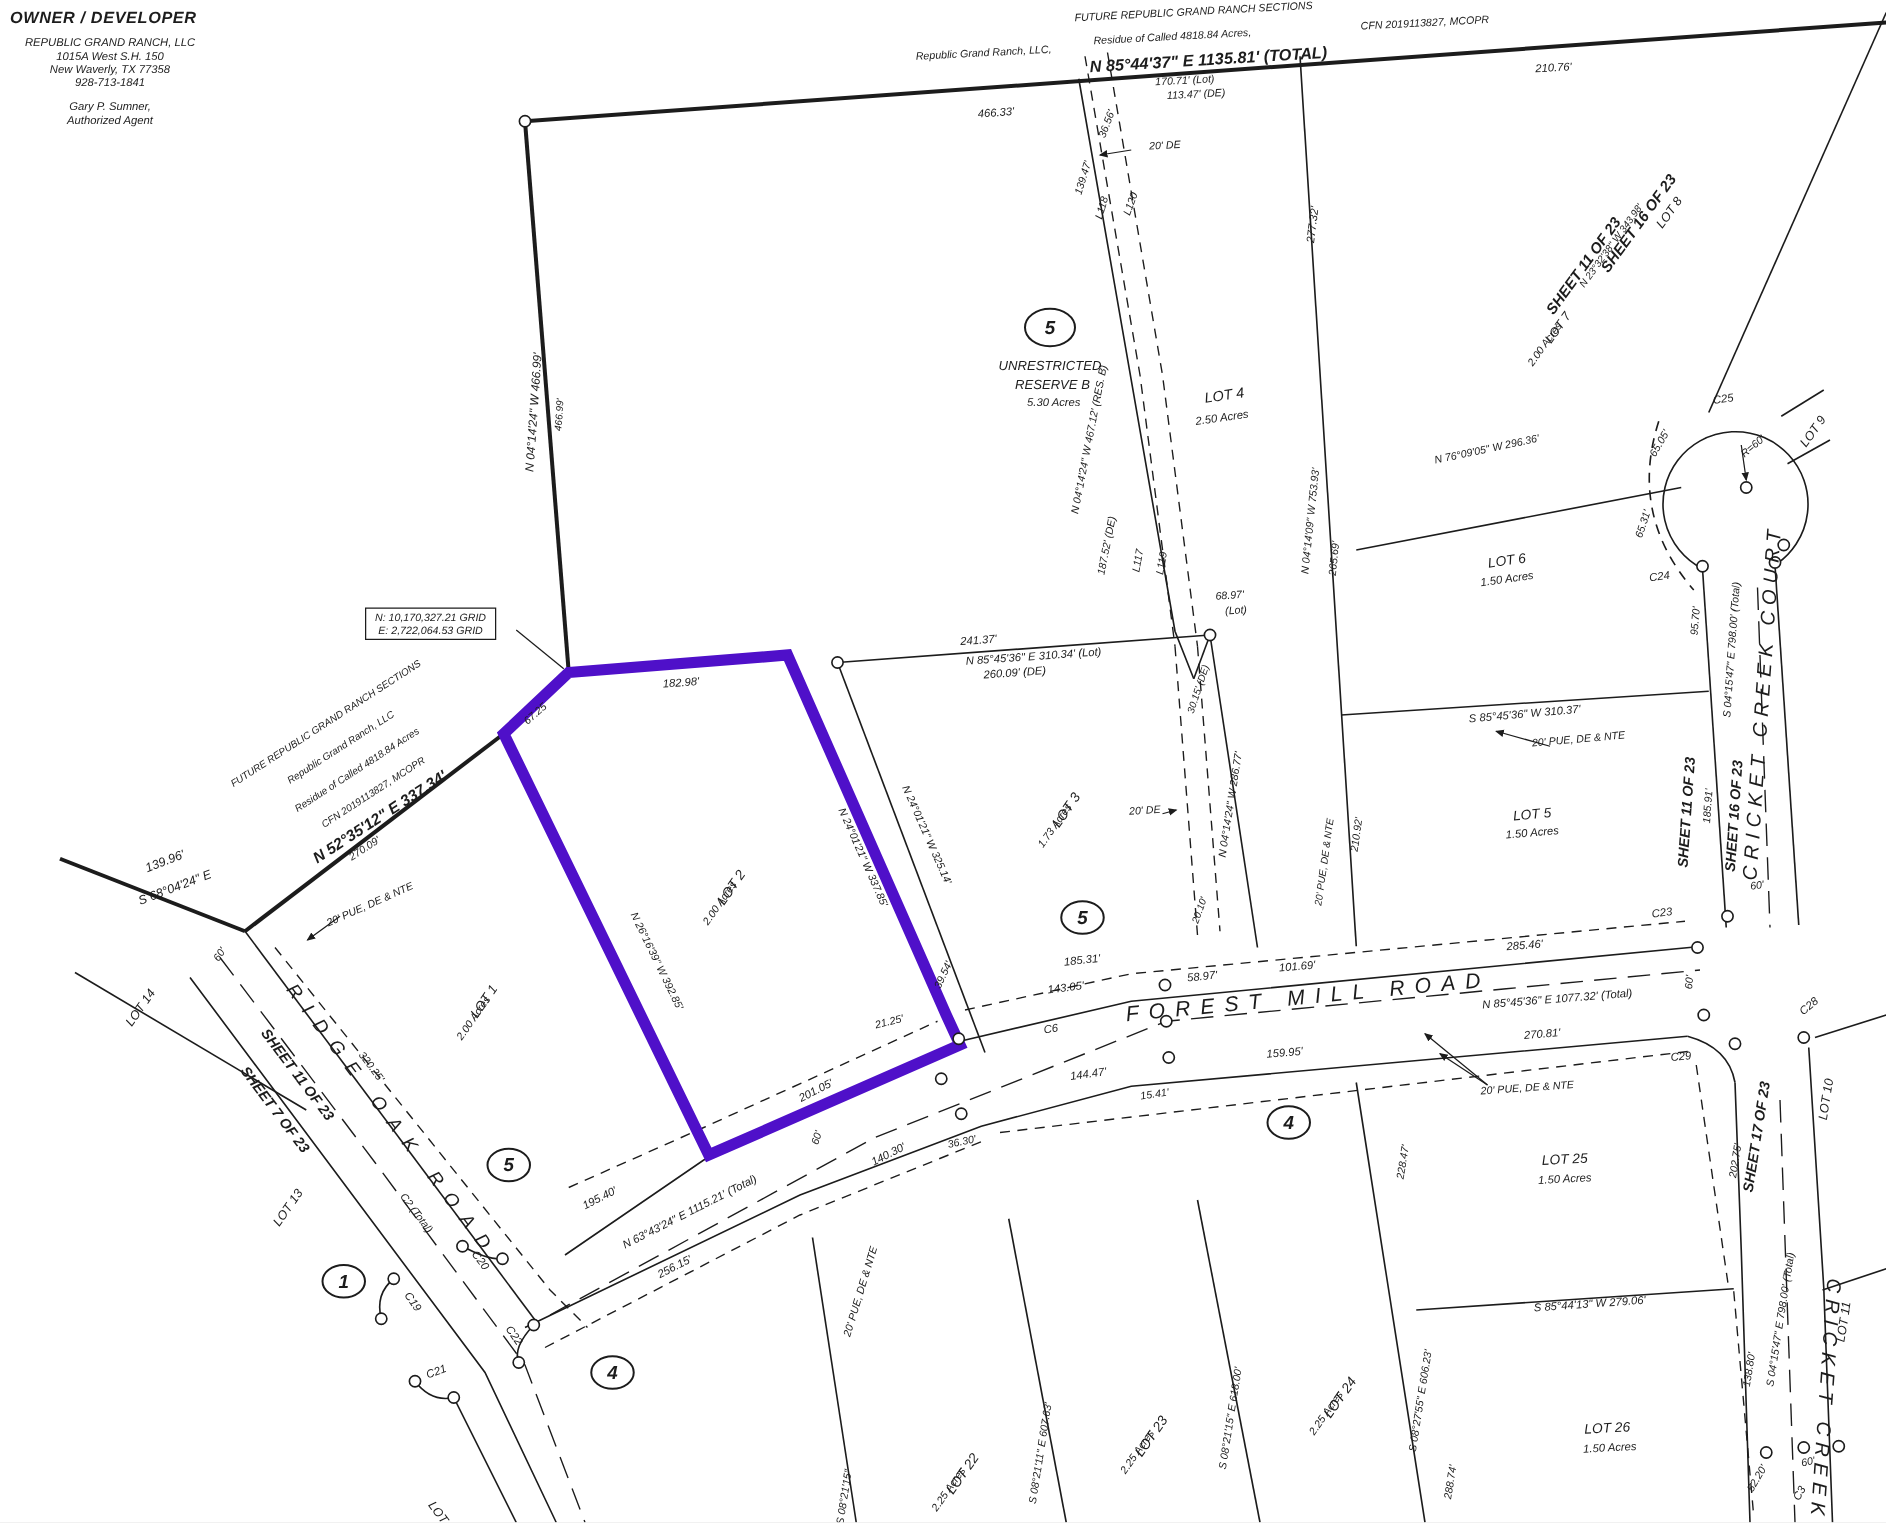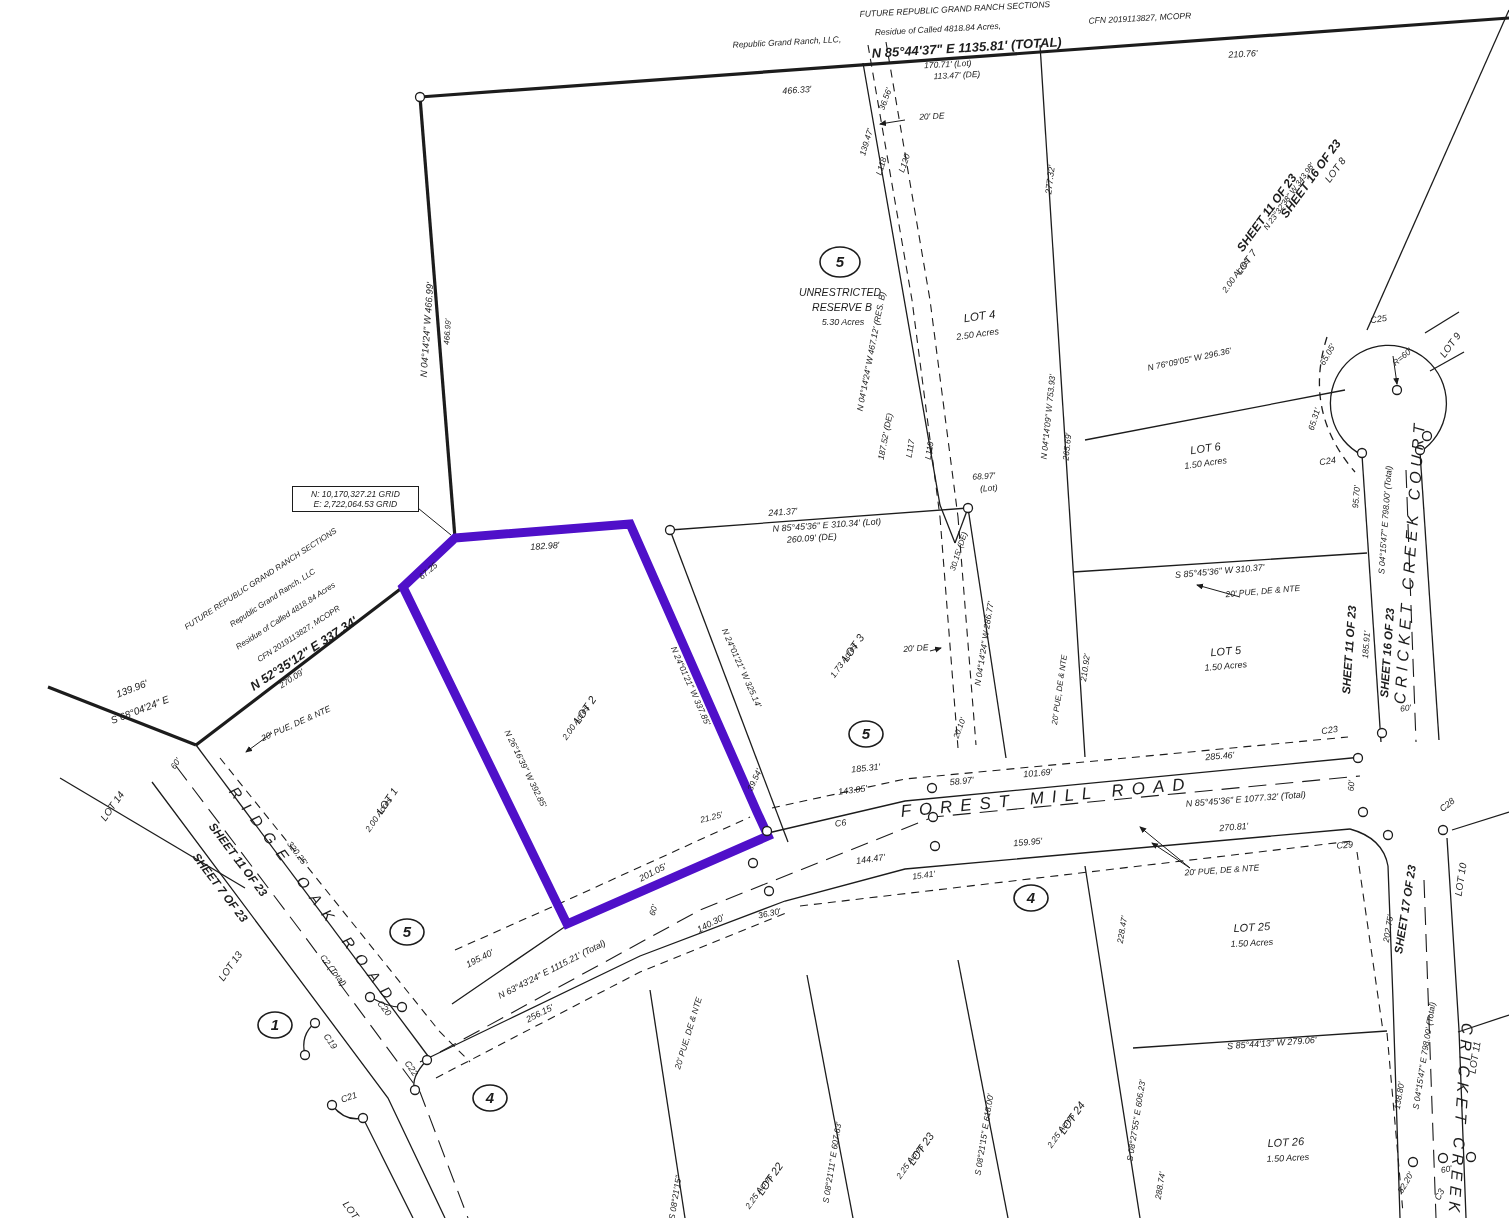--- a/index.html
+++ b/index.html
@@ -4,28 +4,41 @@
 <style>
   html,body{margin:0;padding:0;background:#e8e8e8;}
   #stage{position:relative;width:1509px;height:1218px;background:#ffffff;overflow:hidden;
          font-family:"Liberation Sans",sans-serif;color:#1c1c1c;}
   #plat-svg{position:absolute;left:0;top:0;}
   .title-block{position:absolute;left:8px;top:6px;width:185px;font-style:italic;z-index:5;}
   .title-block .tb-heading{font-size:13px;font-weight:700;letter-spacing:.5px;margin:0 0 8px 0;}
   .title-block .tb-line{font-size:9px;line-height:10.5px;text-align:center;width:160px;}
   .title-block .tb-agent{margin-top:9px;}
   .grid-note{position:absolute;left:292px;top:486px;border:1.5px solid #1c1c1c;background:#fff;
-             padding:2px 18px;font-style:italic;font-size:8.5px;line-height:10px;text-align:center;z-index:4;}
+             padding:2px 7px;font-style:italic;font-size:8.5px;line-height:10px;text-align:center;z-index:4;}
   svg text{font-family:"Liberation Sans",sans-serif;font-style:italic;fill:#1c1c1c;}
 </style>
 </head>
 <body>
 
 <div id="stage">
 
+  <div class="title-block">
+    <div class="tb-heading">OWNER / DEVELOPER</div>
+    <div id="company-lines">
+        <div class="tb-line">REPUBLIC GRAND RANCH, LLC</div>
+        <div class="tb-line">1015A West S.H. 150</div>
+        <div class="tb-line">New Waverly, TX 77358</div>
+        <div class="tb-line">928-713-1841</div>
+      </div>
+    <div class="tb-agent" id="agent-lines">
+        <div class="tb-line">Gary P. Sumner,</div>
+        <div class="tb-line">Authorized Agent</div>
+      </div>
+  </div>
 
   <div class="grid-note">
     <div>N: 10,170,327.21  GRID</div>
     <div>E: 2,722,064.53  GRID</div>
   </div>
 
   <svg id="plat-svg" width="1509" height="1218" viewBox="0 0 1509 1218">
     <defs>
       <marker id="arrw" markerWidth="8" markerHeight="8" refX="6" refY="3" orient="auto" markerUnits="userSpaceOnUse">
         <path d="M0,0 L7,3 L0,6 Z" fill="#1c1c1c"></path>

